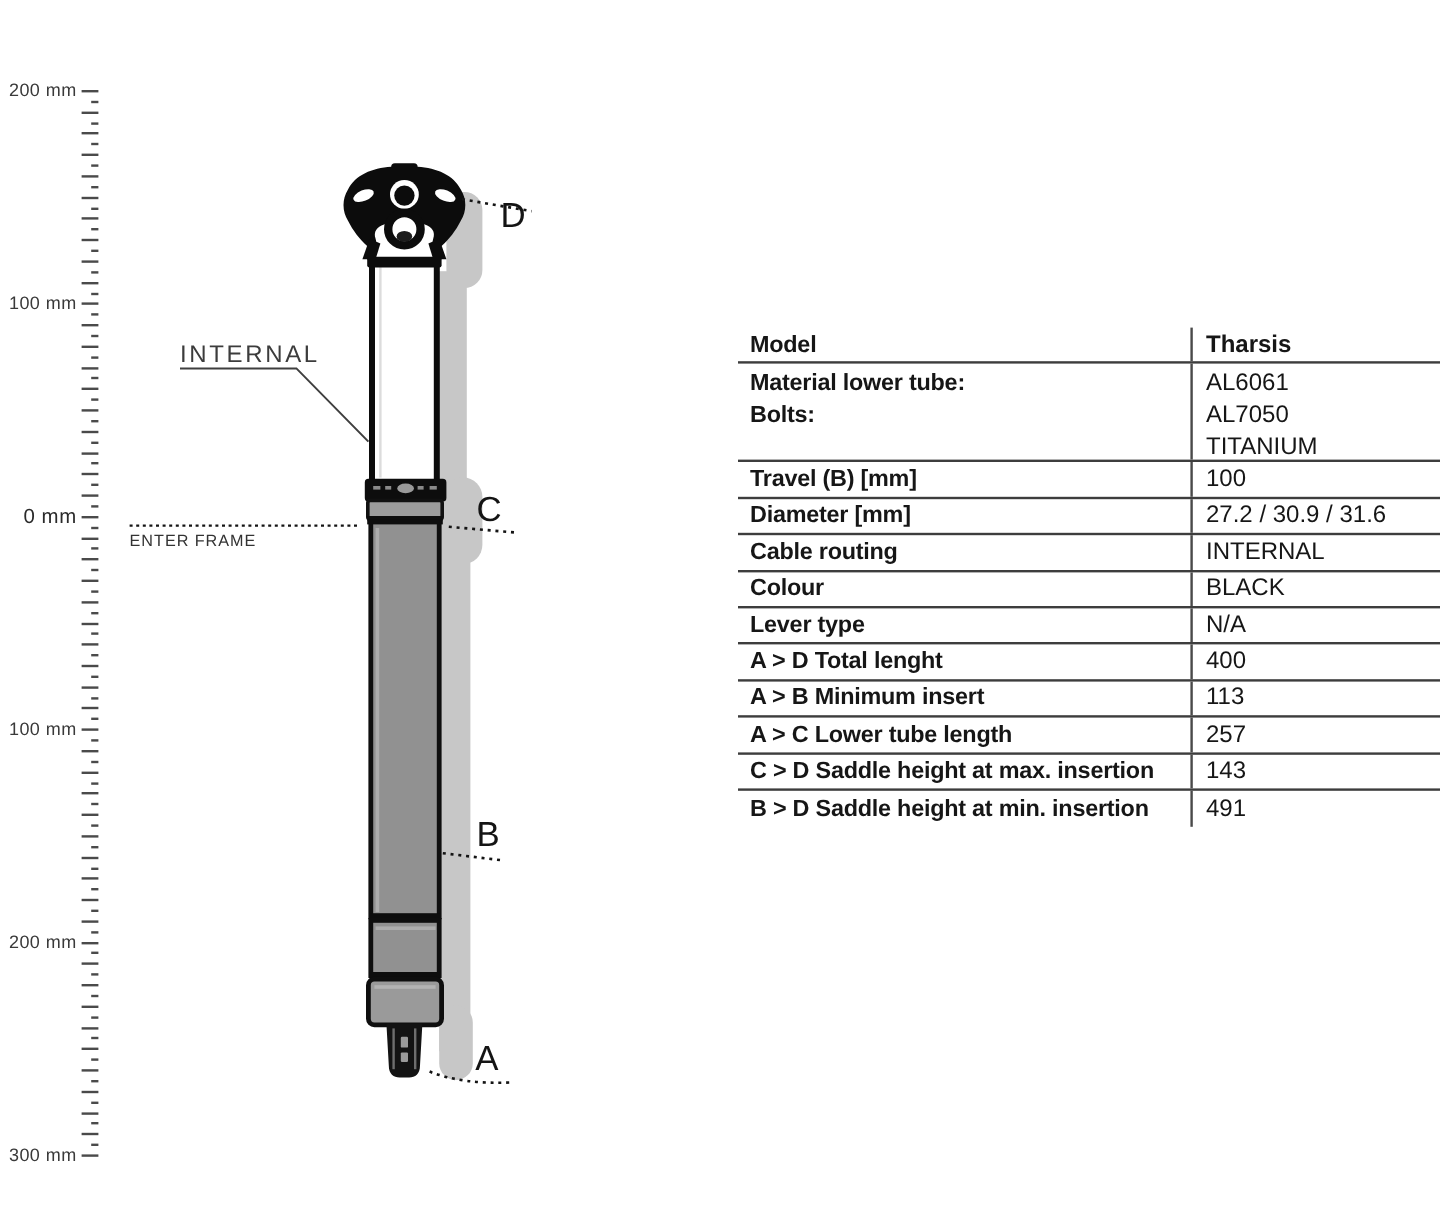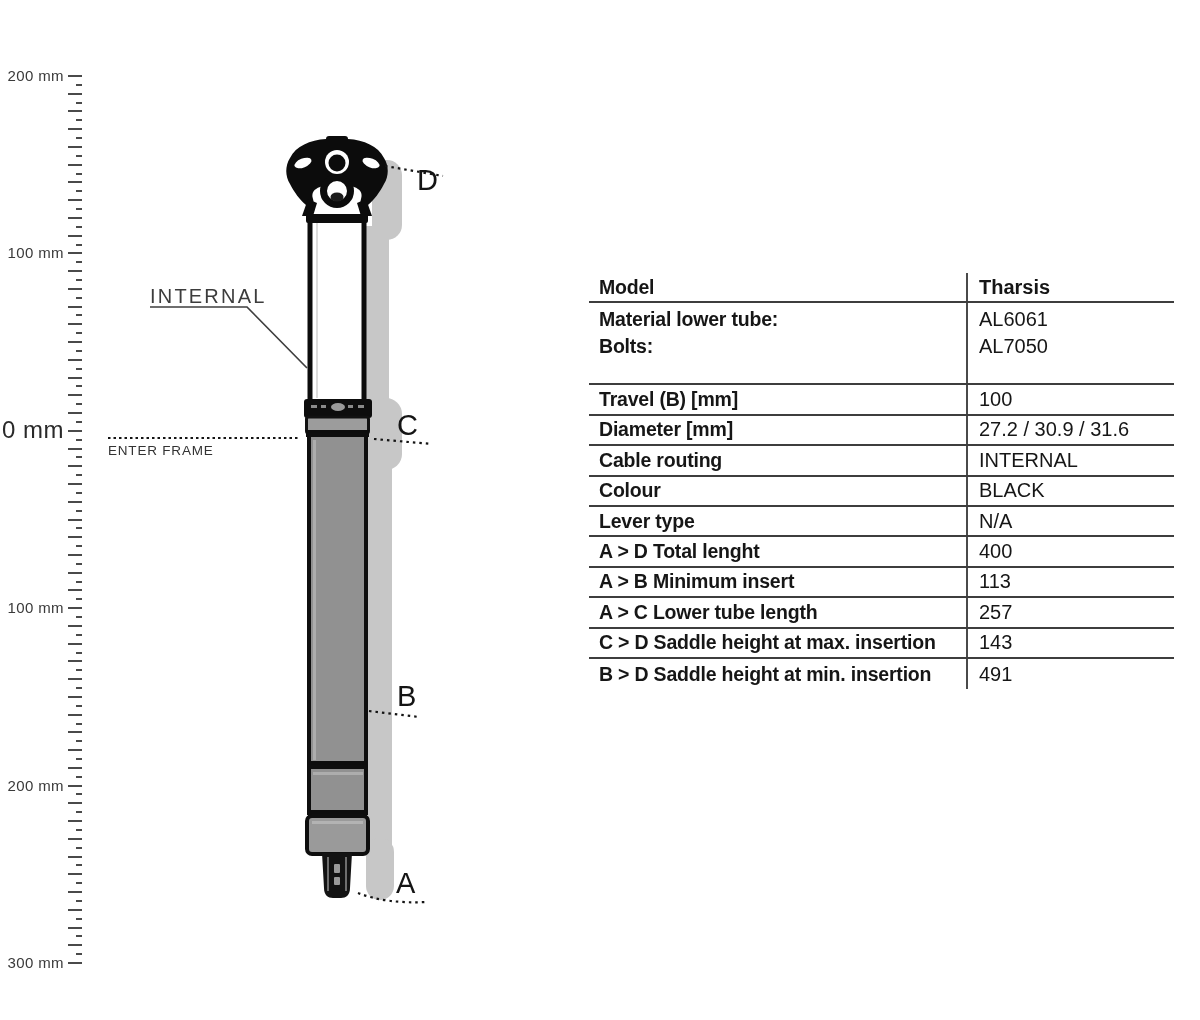--- a/index.html
+++ b/index.html
@@ -9,34 +9,34 @@
   }
   
   #ruler{position:absolute;left:0;top:0;width:82px;height:832px;}
   #ruler .tick{position:absolute;right:0;height:2px;background:#4a4a4a;}
   #ruler .tick.long{width:14px;}
   #ruler .tick.short{width:6px;}
   #ruler .rlabel{
     position:absolute;right:18px;transform:translateY(-52%);
     font-size:15px;letter-spacing:.4px;color:#3a3a3a;white-space:nowrap;
   }
-  #ruler .rlabel.big{font-size:24px;color:#2a2a2a;letter-spacing:.5px;}
+  #ruler .rlabel.big{font-size:17px;color:#2a2a2a;letter-spacing:.5px;}
   
   .marker{position:absolute;font-size:29px;line-height:1;color:#141414;}
   #internal-label{
     position:absolute;left:150px;top:286px;font-size:20px;letter-spacing:2.2px;
     color:#3c3c3c;line-height:1;
   }
   #enter-frame-label{
     position:absolute;left:108px;top:444px;font-size:13.5px;letter-spacing:.8px;
     color:#333333;line-height:1;
   }
   #post-svg{position:absolute;left:0;top:0;pointer-events:none;}
   
-  #spec-table{position:absolute;left:589px;top:273px;width:585px;}
+  #spec-table{position:absolute;left:615px;top:273px;width:585px;}
   .trow{display:flex;height:30.4px;border-bottom:2px solid #3d3d3d;box-sizing:border-box;}
   .trow:last-child{border-bottom:none;}
   .trow.multi{height:82px;}
   .tcell{box-sizing:border-box;}
   .tlabel{
     flex:0 0 377px;width:377px;padding-left:10px;font-weight:bold;
     font-size:19.5px;letter-spacing:-0.2px;white-space:nowrap;
     display:flex;align-items:center;
   }
   .tvalue{
@@ -249,20 +249,21 @@
           <div class="tcell tvalue vbold">Tharsis</div>
         </div>
         <div class="trow multi">
           <div class="tcell tlabel">
             <div>Material lower tube:</div>
             <div>Bolts:</div>
           </div>
           <div class="tcell tvalue">
             <div>AL6061</div>
             <div>AL7050</div>
+            <div>TITANIUM</div>
           </div>
         </div>
         <div class="trow">
           <div class="tcell tlabel">Travel (B) [mm]</div>
           <div class="tcell tvalue">100</div>
         </div>
         <div class="trow">
           <div class="tcell tlabel">Diameter [mm]</div>
           <div class="tcell tvalue">27.2 / 30.9 / 31.6</div>
         </div>

